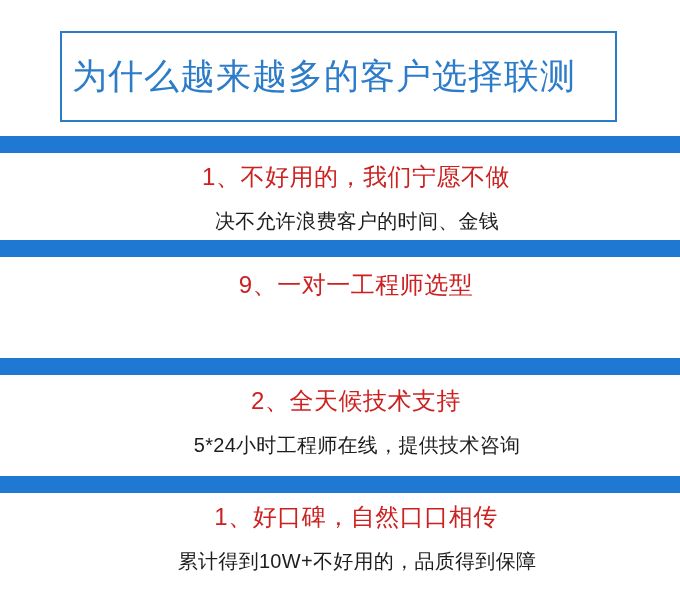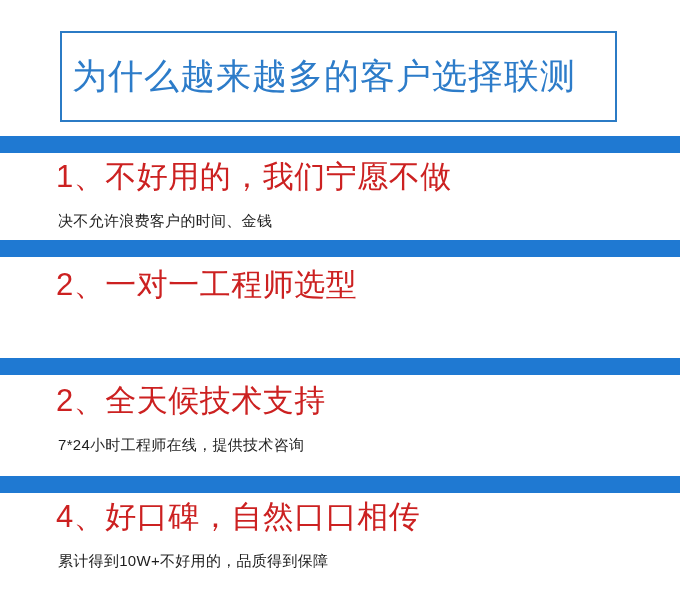--- a/index.html
+++ b/index.html
@@ -13,20 +13,21 @@
     font-family: "Liberation Sans", "DejaVu Sans", sans-serif;
     overflow: hidden;
     position: relative;
   }
 
   .page {
     width: 632px;
     height: 598px;
     position: relative;
     background: #ffffff;
+    text-align: center;
   }
 
   
   .title-wrap {
     position: absolute;
     left: 60px;
     top: 31px;
     width: 557px;
     height: 91px;
     box-sizing: border-box;
@@ -63,30 +64,30 @@
     left: 56px;
     width: 600px;
   }
   .feature-1 { top: 160px; }
   .feature-2 { top: 268px; }
   .feature-3 { top: 384px; }
   .feature-4 { top: 500px; }
 
   .feature-heading {
     color: #cc2121;
-    font-size: 31px;
+    font-size: 24px;
     line-height: 34px;
     letter-spacing: 0.5px;
     white-space: nowrap;
     margin: 0;
     font-weight: 400;
   }
   .feature-sub {
     color: #1d1d1d;
-    font-size: 15px;
+    font-size: 20px;
     line-height: 24px;
     letter-spacing: 0.3px;
     white-space: nowrap;
     margin: 0;
     padding-top: 15px;
     padding-left: 2px;
     font-weight: 400;
   }
 </style>
 </head>
@@ -102,26 +103,26 @@
   <div class="bar bar-2"></div>
   <div class="bar bar-3"></div>
   <div class="bar bar-4"></div>
 
   <div class="feature feature-1">
     <p class="feature-heading">1、不好用的，我们宁愿不做</p>
     <p class="feature-sub">决不允许浪费客户的时间、金钱</p>
   </div>
 
   <div class="feature feature-2">
-    <p class="feature-heading">2、一对一工程师选型</p>
+    <p class="feature-heading">9、一对一工程师选型</p>
   </div>
 
   <div class="feature feature-3">
     <p class="feature-heading">2、全天候技术支持</p>
-    <p class="feature-sub">7*24小时工程师在线，提供技术咨询</p>
+    <p class="feature-sub">5*24小时工程师在线，提供技术咨询</p>
   </div>
 
   <div class="feature feature-4">
-    <p class="feature-heading">4、好口碑，自然口口相传</p>
+    <p class="feature-heading">1、好口碑，自然口口相传</p>
     <p class="feature-sub">累计得到10W+不好用的，品质得到保障</p>
   </div>
 
 </div>
 
 </body></html>

